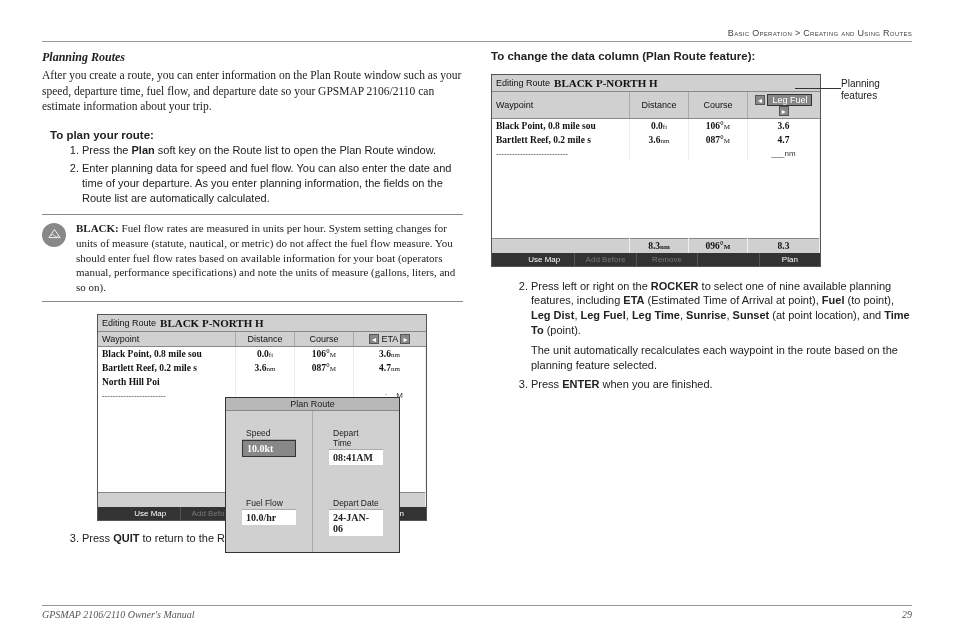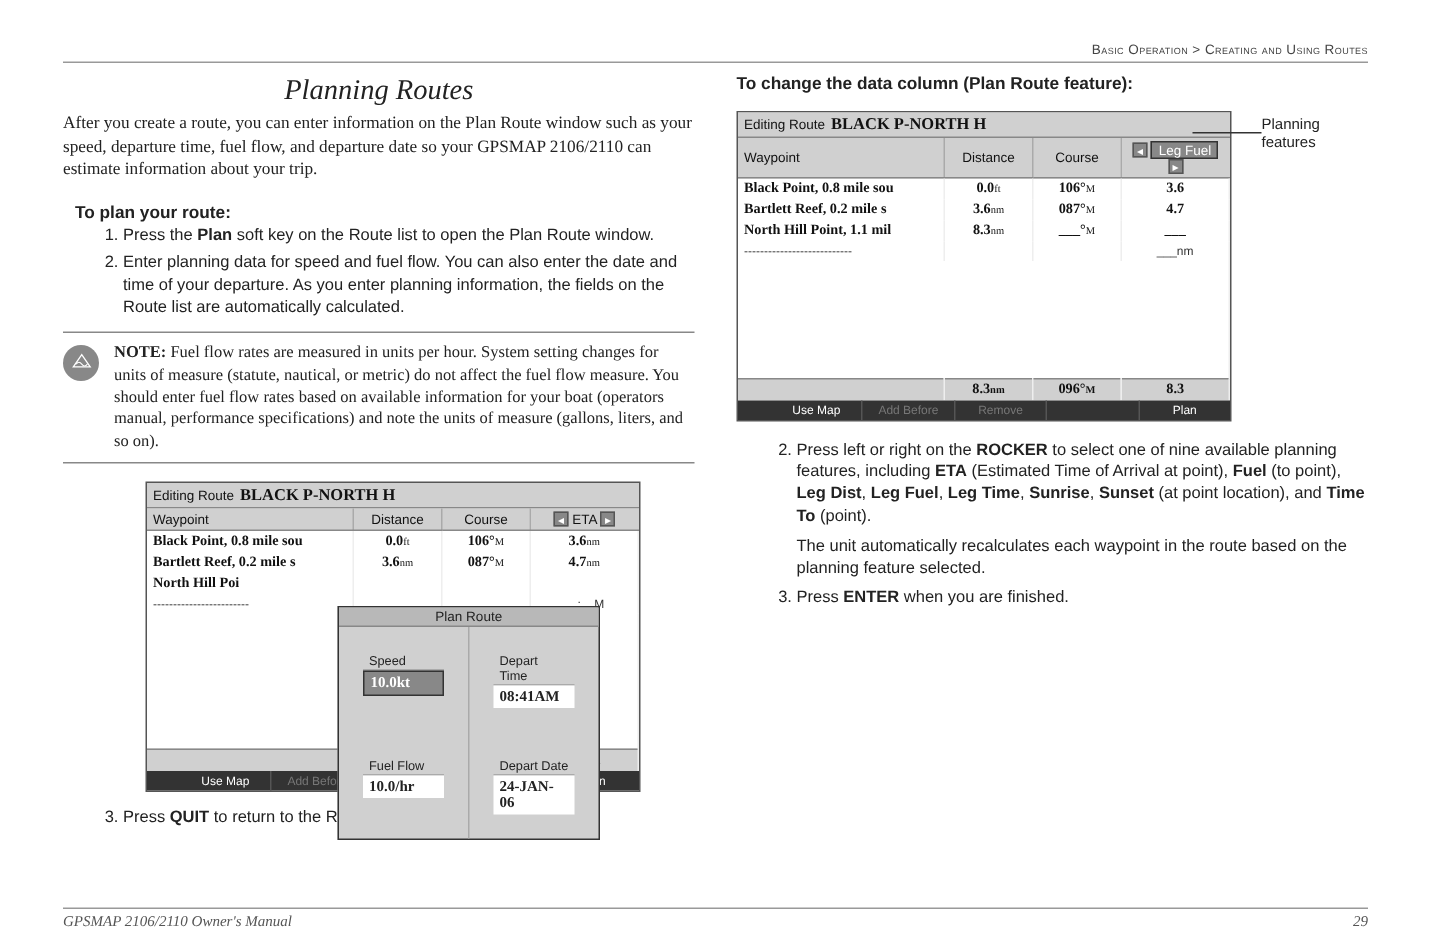--- a/index.html
+++ b/index.html
@@ -23,25 +23,24 @@
     padding-bottom: 3px;
     margin-bottom: 8px;
   }
   .cols {
     display: flex;
     gap: 28px;
   }
   .col { flex: 1; }
   .section-title {
     font-style: italic;
-    font-weight: normal;
-    font-size: 19px;
+    font-weight: bold;
+    font-size: 12px;
     margin-bottom: 3px;
     font-family: Georgia, 'Times New Roman', serif;
-    text-align: center;
   }
   .intro {
     font-family: Georgia, 'Times New Roman', serif;
     font-size: 11.5px;
     line-height: 1.35;
     margin-bottom: 14px;
   }
   .subhead {
     font-weight: bold;
     font-size: 11.5px;
@@ -143,21 +142,21 @@
       <li>Enter planning data for speed and fuel flow. You can also enter the date and time of your departure. As you enter planning information, the fields on the Route list are automatically calculated.</li>
     </ol>
 
     <div class="notebox">
       <div class="note-icon">
         <svg viewBox="0 0 24 24">
             <path d="M3 17 L12 4 L21 17 Z" fill="none" stroke="#fff" stroke-width="1.4"></path>
             <path d="M6 14 Q9 10 12 14 Q15 18 18 14" fill="none" stroke="#fff" stroke-width="1.2"></path>
           </svg>
       </div>
-      <div><b>NOTE:</b><span> Fuel flow rates are measured in units per hour. System setting changes for units of measure (statute, nautical, or metric) do not affect the fuel flow measure. You should enter fuel flow rates based on available information for your boat (operators manual, performance specifications) and note the units of measure (gallons, liters, and so on).</span></div>
+      <div><b>BLACK:</b><span> Fuel flow rates are measured in units per hour. System setting changes for units of measure (statute, nautical, or metric) do not affect the fuel flow measure. You should enter fuel flow rates based on available information for your boat (operators manual, performance specifications) and note the units of measure (gallons, liters, and so on).</span></div>
     </div>
 
     <div class="gps-wrap">
       <div class="gps">
         <div class="titlebar">
           <span>Editing Route</span>
           <span class="rt">BLACK P-NORTH H</span>
         </div>
         <table>
           <tbody>
@@ -263,26 +262,20 @@
             <td><b>0.0</b><span class="subunit">ft</span></td>
             <td><b>106°</b><span class="subunit">M</span></td>
             <td><b>3.6</b></td>
           </tr>
           <tr>
             <td class="wp">Bartlett Reef, 0.2 mile s</td>
             <td><b>3.6</b><span class="subunit">nm</span></td>
             <td><b>087°</b><span class="subunit">M</span></td>
             <td><b>4.7</b></td>
           </tr>
-          <tr>
-            <td class="wp">North Hill Point, 1.1 mil</td>
-            <td><b>8.3</b><span class="subunit">nm</span></td>
-            <td><b>___°</b><span class="subunit">M</span></td>
-            <td><b>___</b></td>
-          </tr>
           <tr class="dashrow">
             <td style="text-align:left;padding-left:4px;">---------------------------</td>
                 <td></td>
                 <td></td>
                 <td>___nm</td>
           </tr>
           <tr>
                 <td colspan="4" class="blankzone" style="height:78px;"></td>
               </tr>
           <tr class="totals">

